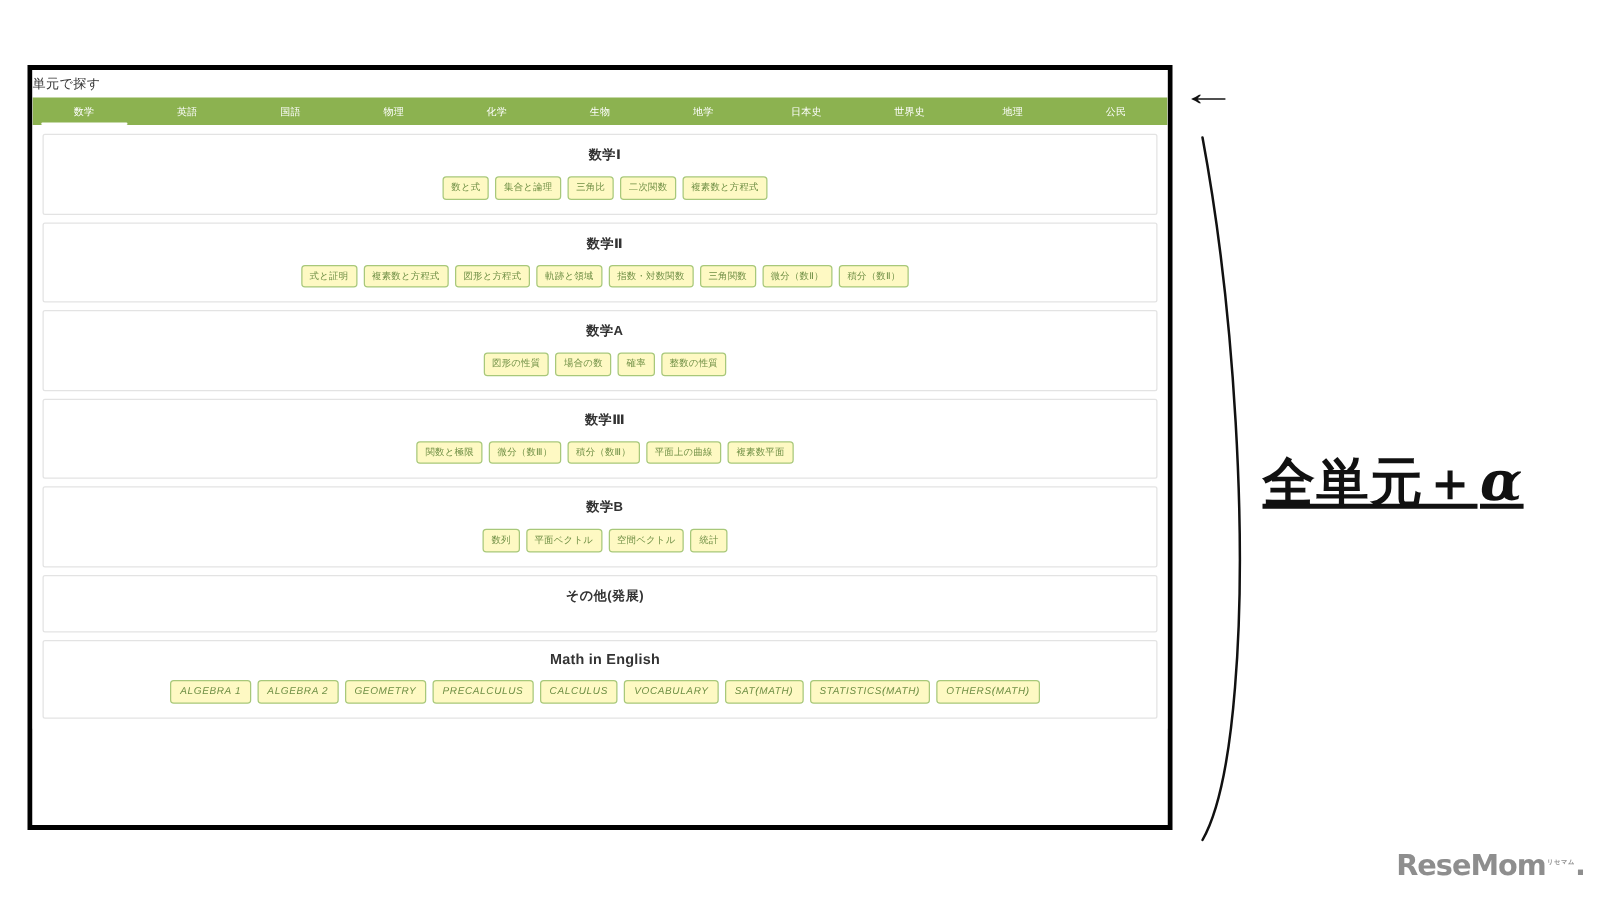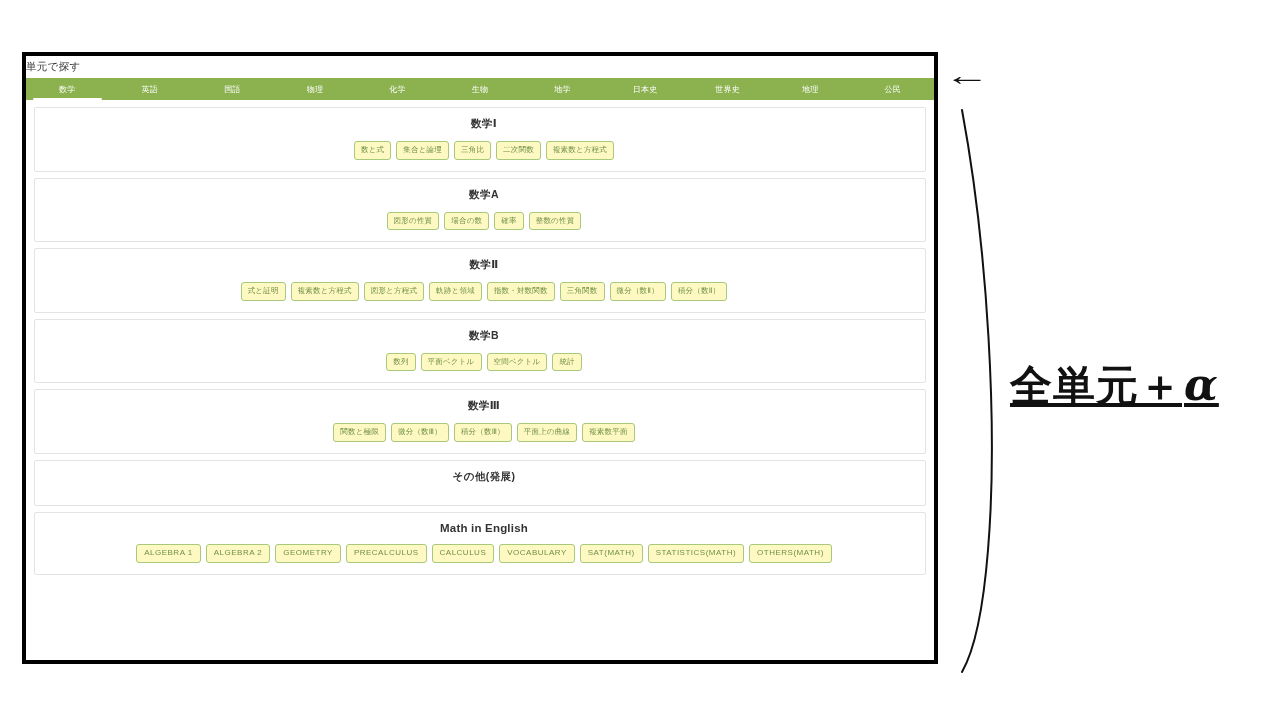--- a/index.html
+++ b/index.html
@@ -112,20 +112,21 @@
     line-height: 1;
     padding: 4px 6px 5px 6px;
     white-space: nowrap;
     cursor: pointer;
     letter-spacing: 0.2px;
   }
   .tag.latin {
     font-size: 8px;
     padding: 4px 7px 5px 7px;
     letter-spacing: 0.5px;
+    font-style: italic;
   }
 
   
   .anno {
     position: absolute;
     color: #111111;
     font-weight: bold;
     white-space: nowrap;
   }
   .anno-top {
@@ -236,61 +237,61 @@
 
       <div class="panel-body" id="sections">
           <div class="card">
             <div class="card-title">数学Ⅰ</div>
             <div class="tag-row">
               <a class="tag">数と式</a>
               <a class="tag">集合と論理</a>
               <a class="tag">三角比</a>
               <a class="tag">二次関数</a>
               <a class="tag">複素数と方程式</a>
-            </div>
-          </div>
-          <div class="card">
-            <div class="card-title">数学A</div>
-            <div class="tag-row">
-              <a class="tag">図形の性質</a>
-              <a class="tag">場合の数</a>
-              <a class="tag">確率</a>
-              <a class="tag">整数の性質</a>
             </div>
           </div>
           <div class="card">
             <div class="card-title">数学Ⅱ</div>
             <div class="tag-row">
               <a class="tag">式と証明</a>
               <a class="tag">複素数と方程式</a>
               <a class="tag">図形と方程式</a>
               <a class="tag">軌跡と領域</a>
               <a class="tag">指数・対数関数</a>
               <a class="tag">三角関数</a>
               <a class="tag">微分（数Ⅱ）</a>
               <a class="tag">積分（数Ⅱ）</a>
             </div>
           </div>
           <div class="card">
-            <div class="card-title">数学B</div>
-            <div class="tag-row">
-              <a class="tag">数列</a>
-              <a class="tag">平面ベクトル</a>
-              <a class="tag">空間ベクトル</a>
-              <a class="tag">統計</a>
+            <div class="card-title">数学A</div>
+            <div class="tag-row">
+              <a class="tag">図形の性質</a>
+              <a class="tag">場合の数</a>
+              <a class="tag">確率</a>
+              <a class="tag">整数の性質</a>
             </div>
           </div>
           <div class="card">
             <div class="card-title">数学Ⅲ</div>
             <div class="tag-row">
               <a class="tag">関数と極限</a>
               <a class="tag">微分（数Ⅲ）</a>
               <a class="tag">積分（数Ⅲ）</a>
               <a class="tag">平面上の曲線</a>
               <a class="tag">複素数平面</a>
+            </div>
+          </div>
+          <div class="card">
+            <div class="card-title">数学B</div>
+            <div class="tag-row">
+              <a class="tag">数列</a>
+              <a class="tag">平面ベクトル</a>
+              <a class="tag">空間ベクトル</a>
+              <a class="tag">統計</a>
             </div>
           </div>
           <div class="card">
             <div class="card-title">その他(発展)</div>
           </div>
           <div class="card">
             <div class="card-title latin">Math in English</div>
             <div class="tag-row">
               <a class="tag latin">ALGEBRA 1</a>
               <a class="tag latin">ALGEBRA 2</a>
@@ -314,14 +315,19 @@
 
   <svg class="brace-svg" viewBox="0 0 80 580">
     <path d="M 22 10 C 48 150, 58 330, 48 450 C 42 525, 30 558, 22 572" stroke="#111111" stroke-width="2" fill="none" stroke-linecap="round"></path>
   </svg>
 
   <div class="anno anno-mid">
     <span>全単元＋</span>
     <span class="anno-alpha">α</span>
   </div>
 
+  <div class="logo">
+    <span>ReseMom</span>
+    <span class="logo-sup">リセマム</span>
+    <span class="logo-dot">.</span>
+  </div>
 
 </div>
 
 </body></html>

